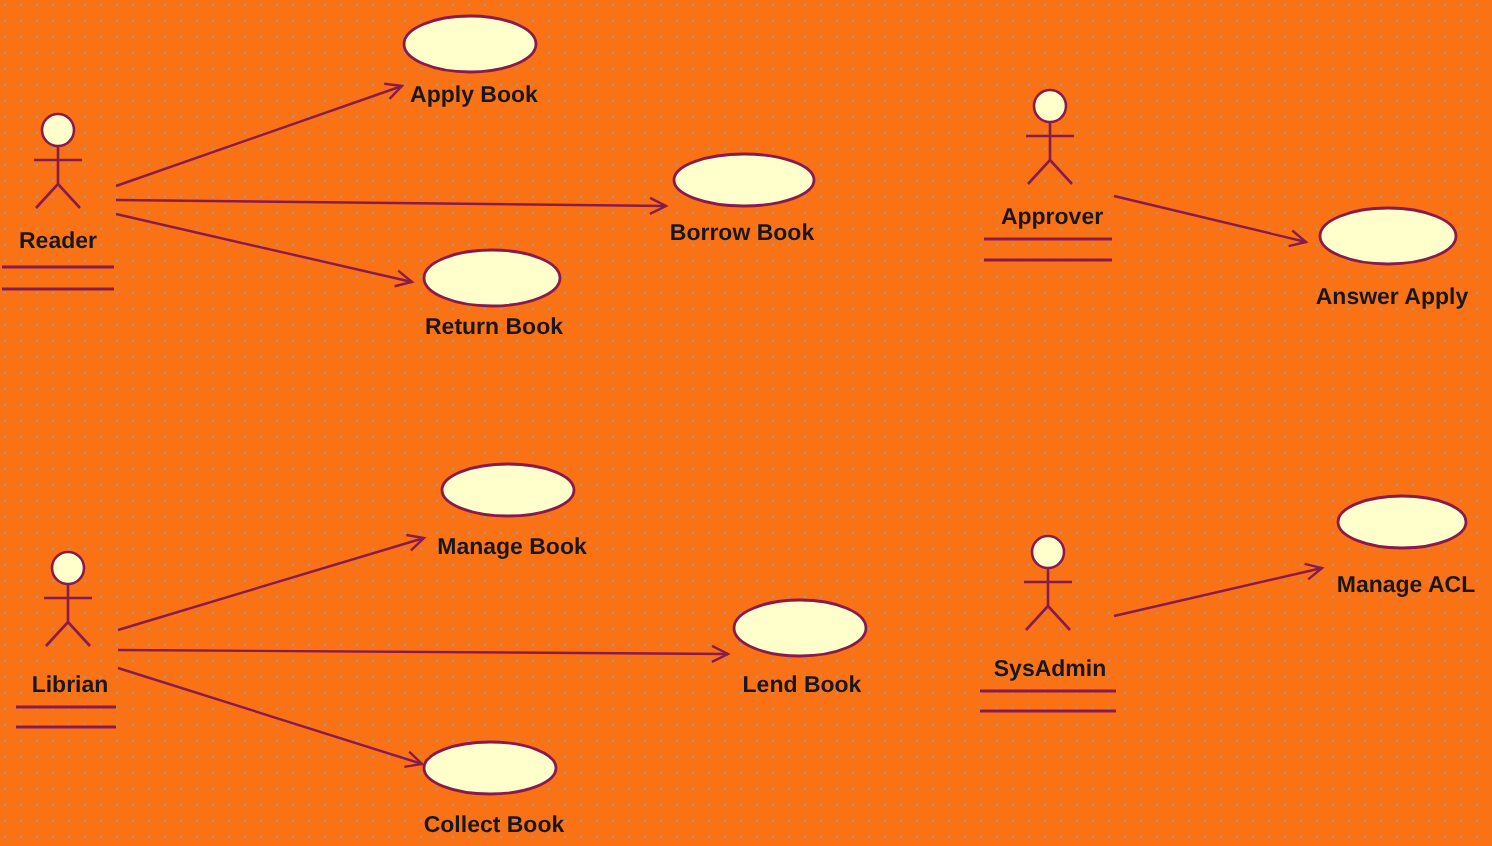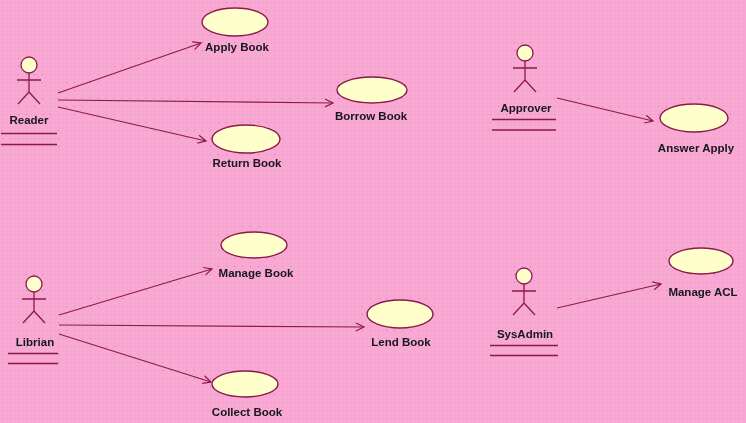--- a/index.html
+++ b/index.html
@@ -1,21 +1,21 @@
 <!DOCTYPE html>
 <html><head>
 <meta charset="utf-8">
 <style>
   html, body { margin: 0; padding: 0; background: #ffffff; }
   .canvas {
     position: relative;
     width: 746px;
     height: 423px;
     overflow: hidden;
-    background: #f9a8d4;
+    background: #f97316;
     font-family: "Liberation Sans", sans-serif;
   }
   svg { display: block; }
   .uc-ellipse  { fill: #FFFFCC; stroke: #8B1A4C; stroke-width: 1.4; }
   .actor-head  { fill: #FFFFCC; stroke: #8B1A4C; stroke-width: 1.3; }
   .actor-lines { fill: none;    stroke: #8B1A4C; stroke-width: 1.3; }
   .assoc       { fill: none;    stroke: #8B1A4C; stroke-width: 1.2; }
   .uline       { stroke: #8B1A4C; stroke-width: 1.4; }
   .lbl {
     font-family: "Liberation Sans", sans-serif;

